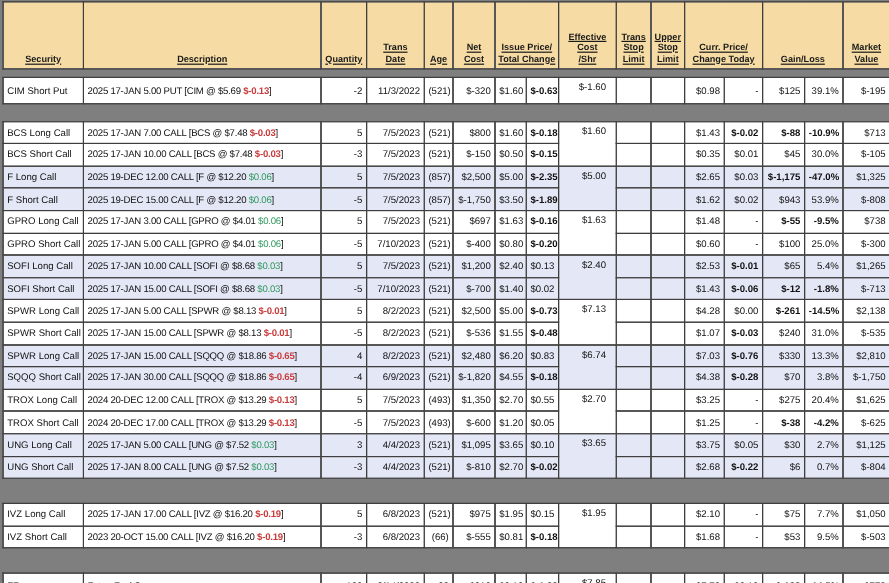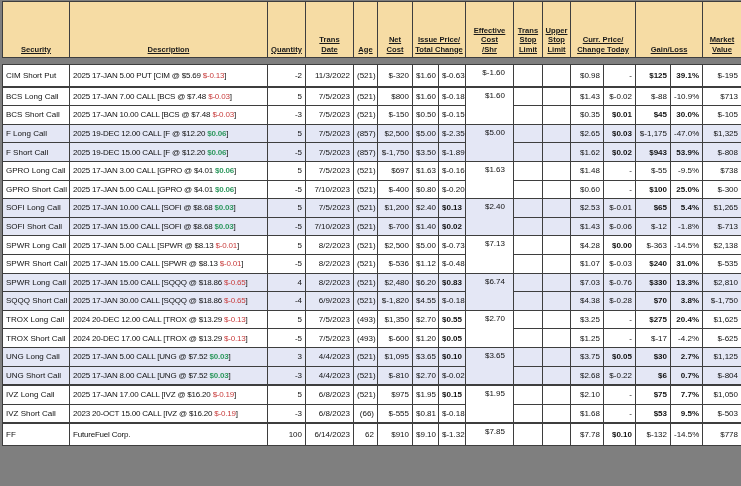--- a/index.html
+++ b/index.html
@@ -30,27 +30,27 @@
   .hl{text-decoration:underline;line-height:9.5px;text-align:center;}
   .grid td{
     font-size:8px;color:#111;height:17.6px;padding:0 3px;
     vertical-align:middle;
   }
   tr.w td{background:#ffffff;}
   tr.l td{background:var(--alt-bg);}
   .num{text-align:right;}
   .left{text-align:left;}
   .desc{letter-spacing:-0.2px;}
-  .c-r{color:var(--neg);}
-  .c-g{color:var(--pos);font-weight:bold;}
+  .c-r{color:var(--neg);font-weight:bold;}
+  .c-g{color:var(--pos);}
   .c-d{color:#444;}
   td.eff-cell{vertical-align:top;padding-top:3px;padding-right:8px;}
   .mb6{margin-bottom:6px;}
-  .mb14{margin-bottom:0;}
-  .mb20{}
+  .mb14{margin-bottom:14px;}
+  .mb20{margin-bottom:20px;}
 </style>
 </head>
 <body>
 
 <div class="page">
 
   <table class="grid mb6">
     <colgroup class="cg">
         <col style="width: 67px;">
         <col style="width: 198px;">
@@ -333,32 +333,32 @@
           <td class="num">8/2/2023</td>
           <td class="num">(521)</td>
           <td class="num">$2,500</td>
           <td class="num">$5.00</td>
           <td class="num c-r">$-0.73</td>
           <td class="num eff-cell" rowspan="2">$7.13</td>
           <td class="num"></td>
           <td class="num"></td>
           <td class="num">$4.28</td>
           <td class="num c-g">$0.00</td>
-          <td class="num c-r">$-363</td>
+          <td class="num c-r">$-261</td>
           <td class="num c-r">-14.5%</td>
           <td class="num">$2,138</td>
         </tr>
         <tr class="w">
           <td class="left">SPWR Short Call</td>
           <td class="left desc">2025 17-JAN 15.00 CALL [SPWR @ $8.13 <span class="c-r">$-0.01</span>]</td>
           <td class="num">-5</td>
           <td class="num">8/2/2023</td>
           <td class="num">(521)</td>
           <td class="num">$-536</td>
-          <td class="num">$1.12</td>
+          <td class="num">$1.55</td>
           <td class="num c-r">$-0.48</td>
           <td class="num"></td>
           <td class="num"></td>
           <td class="num">$1.07</td>
           <td class="num c-r">$-0.03</td>
           <td class="num c-g">$240</td>
           <td class="num c-g">31.0%</td>
           <td class="num">$-535</td>
         </tr>
         <tr class="l">
@@ -420,21 +420,21 @@
           <td class="num">-5</td>
           <td class="num">7/5/2023</td>
           <td class="num">(493)</td>
           <td class="num">$-600</td>
           <td class="num">$1.20</td>
           <td class="num c-g">$0.05</td>
           <td class="num"></td>
           <td class="num"></td>
           <td class="num">$1.25</td>
           <td class="num c-d">-</td>
-          <td class="num c-r">$-17</td>
+          <td class="num c-r">$-38</td>
           <td class="num c-r">-4.2%</td>
           <td class="num">$-625</td>
         </tr>
         <tr class="l">
           <td class="left">UNG Long Call</td>
           <td class="left desc">2025 17-JAN 5.00 CALL [UNG @ $7.52 <span class="c-g">$0.03</span>]</td>
           <td class="num">3</td>
           <td class="num">4/4/2023</td>
           <td class="num">(521)</td>
           <td class="num">$1,095</td>

